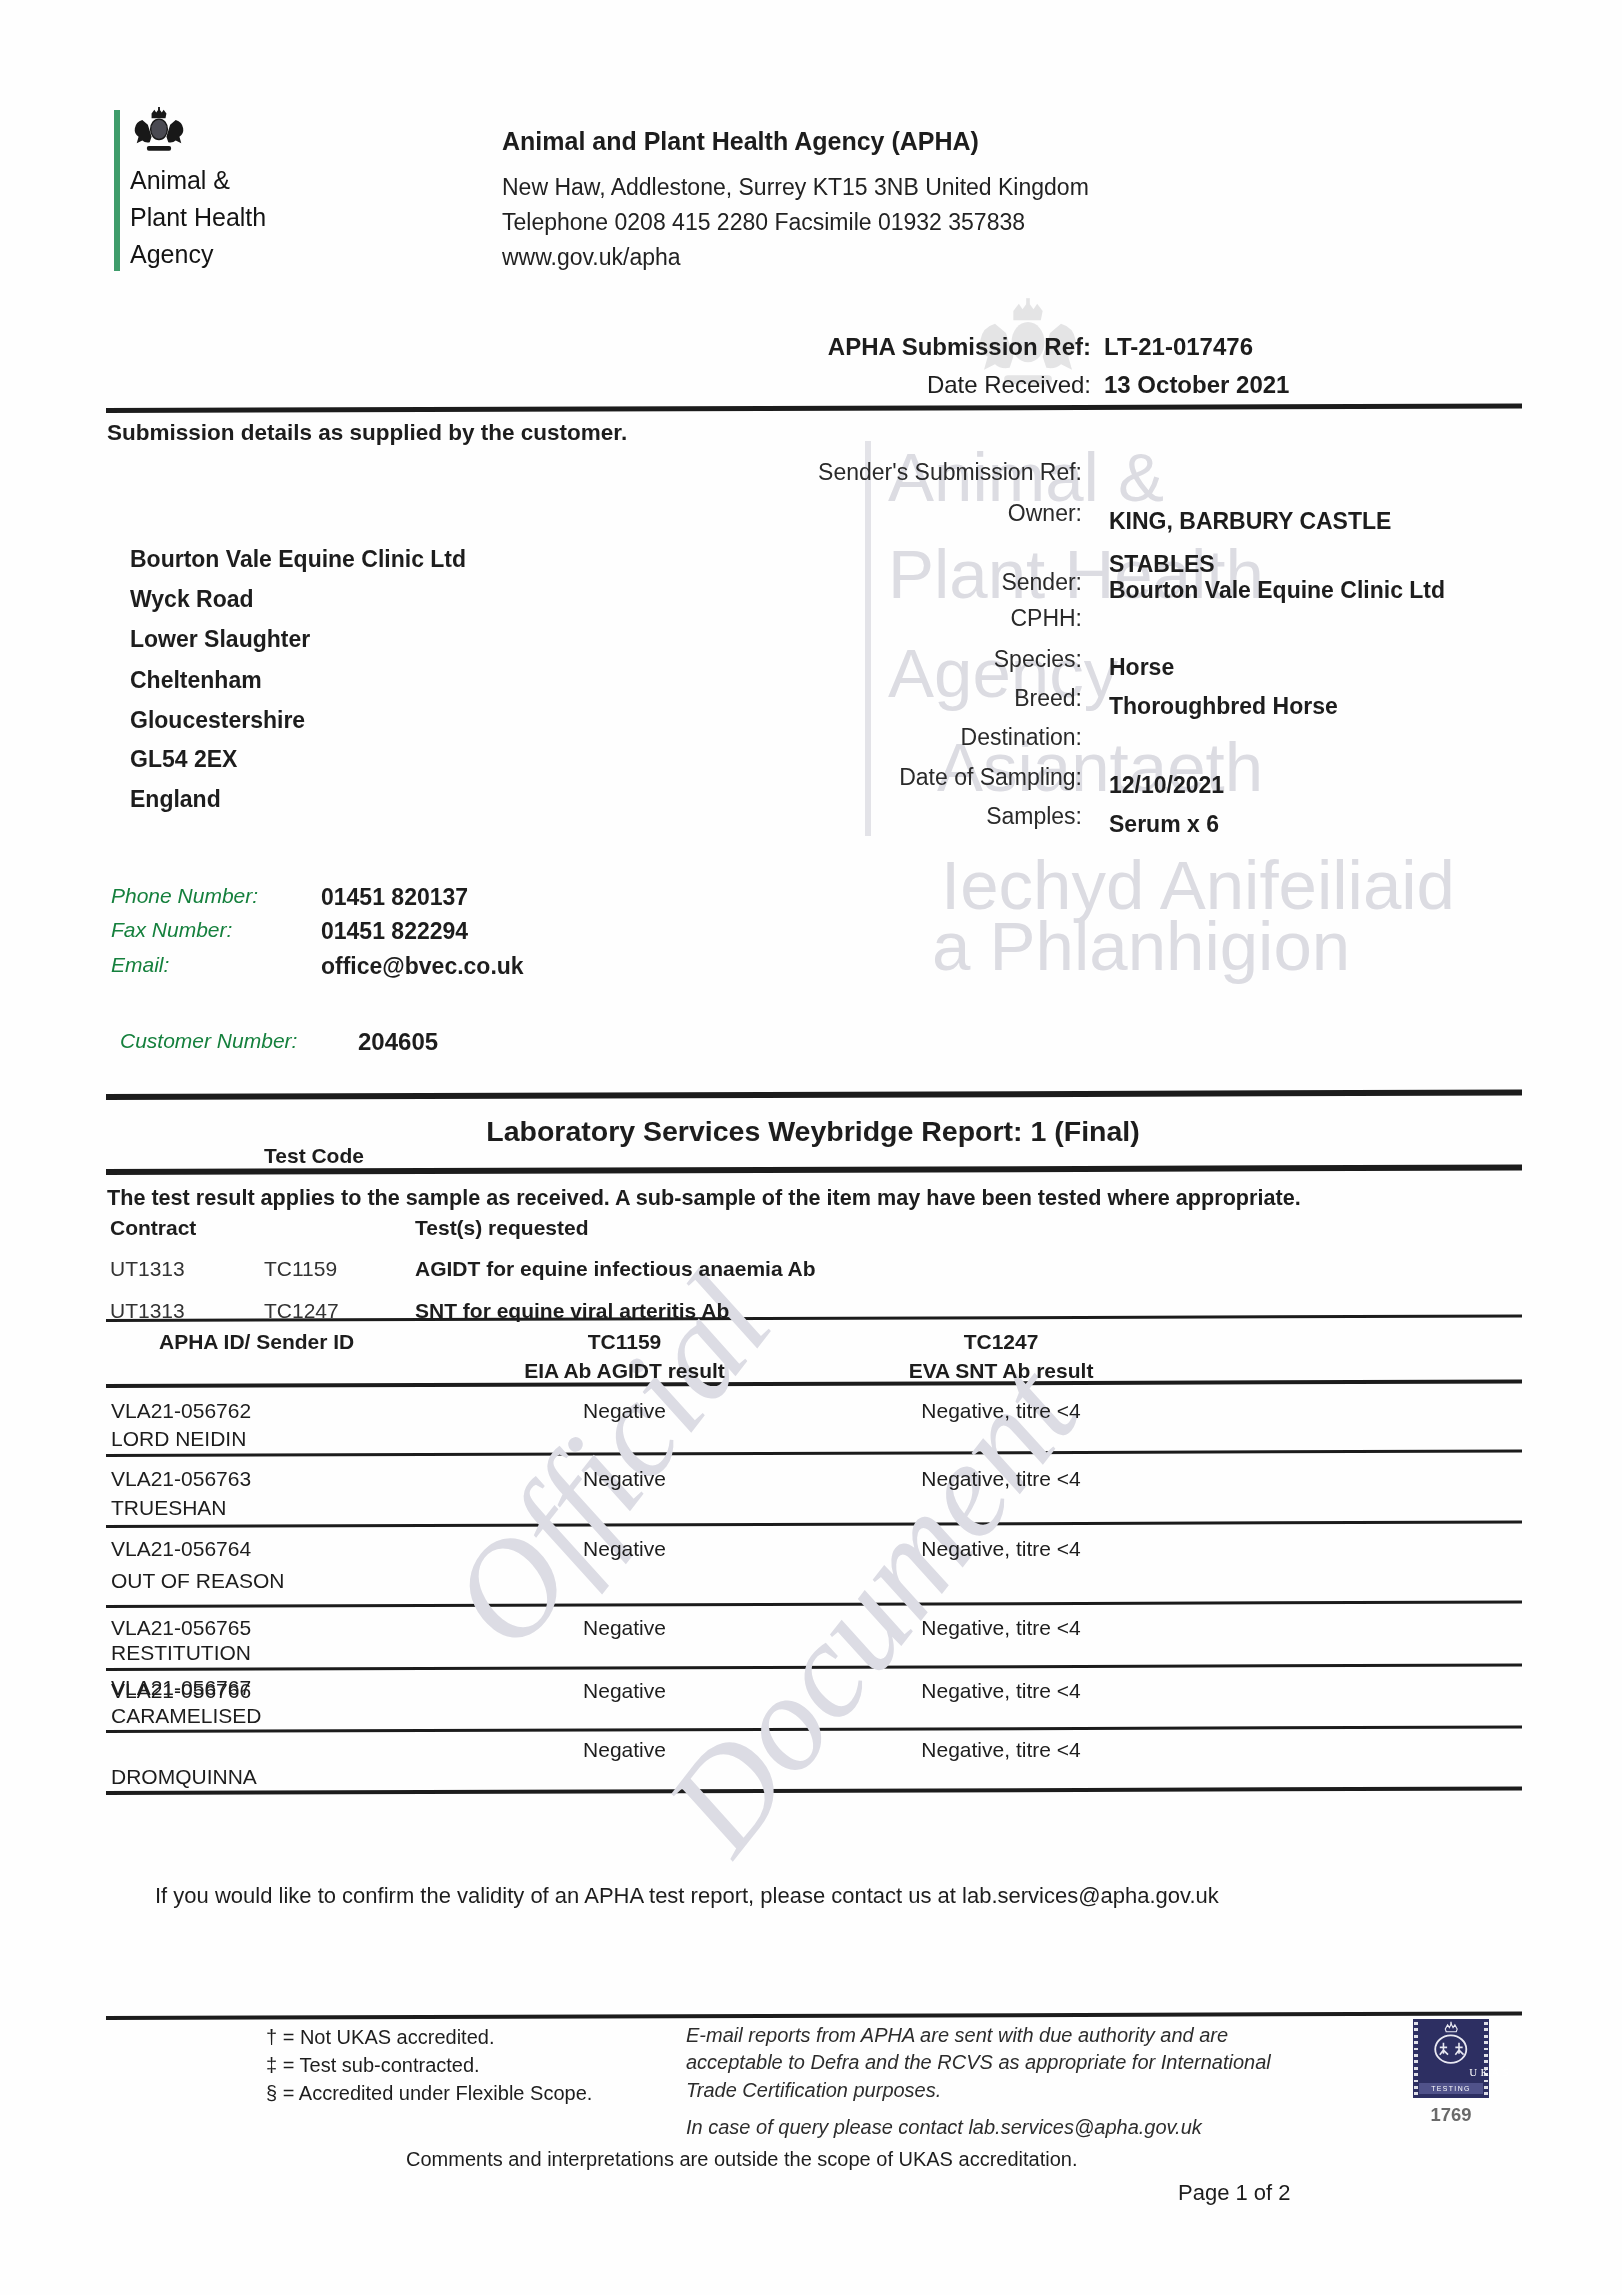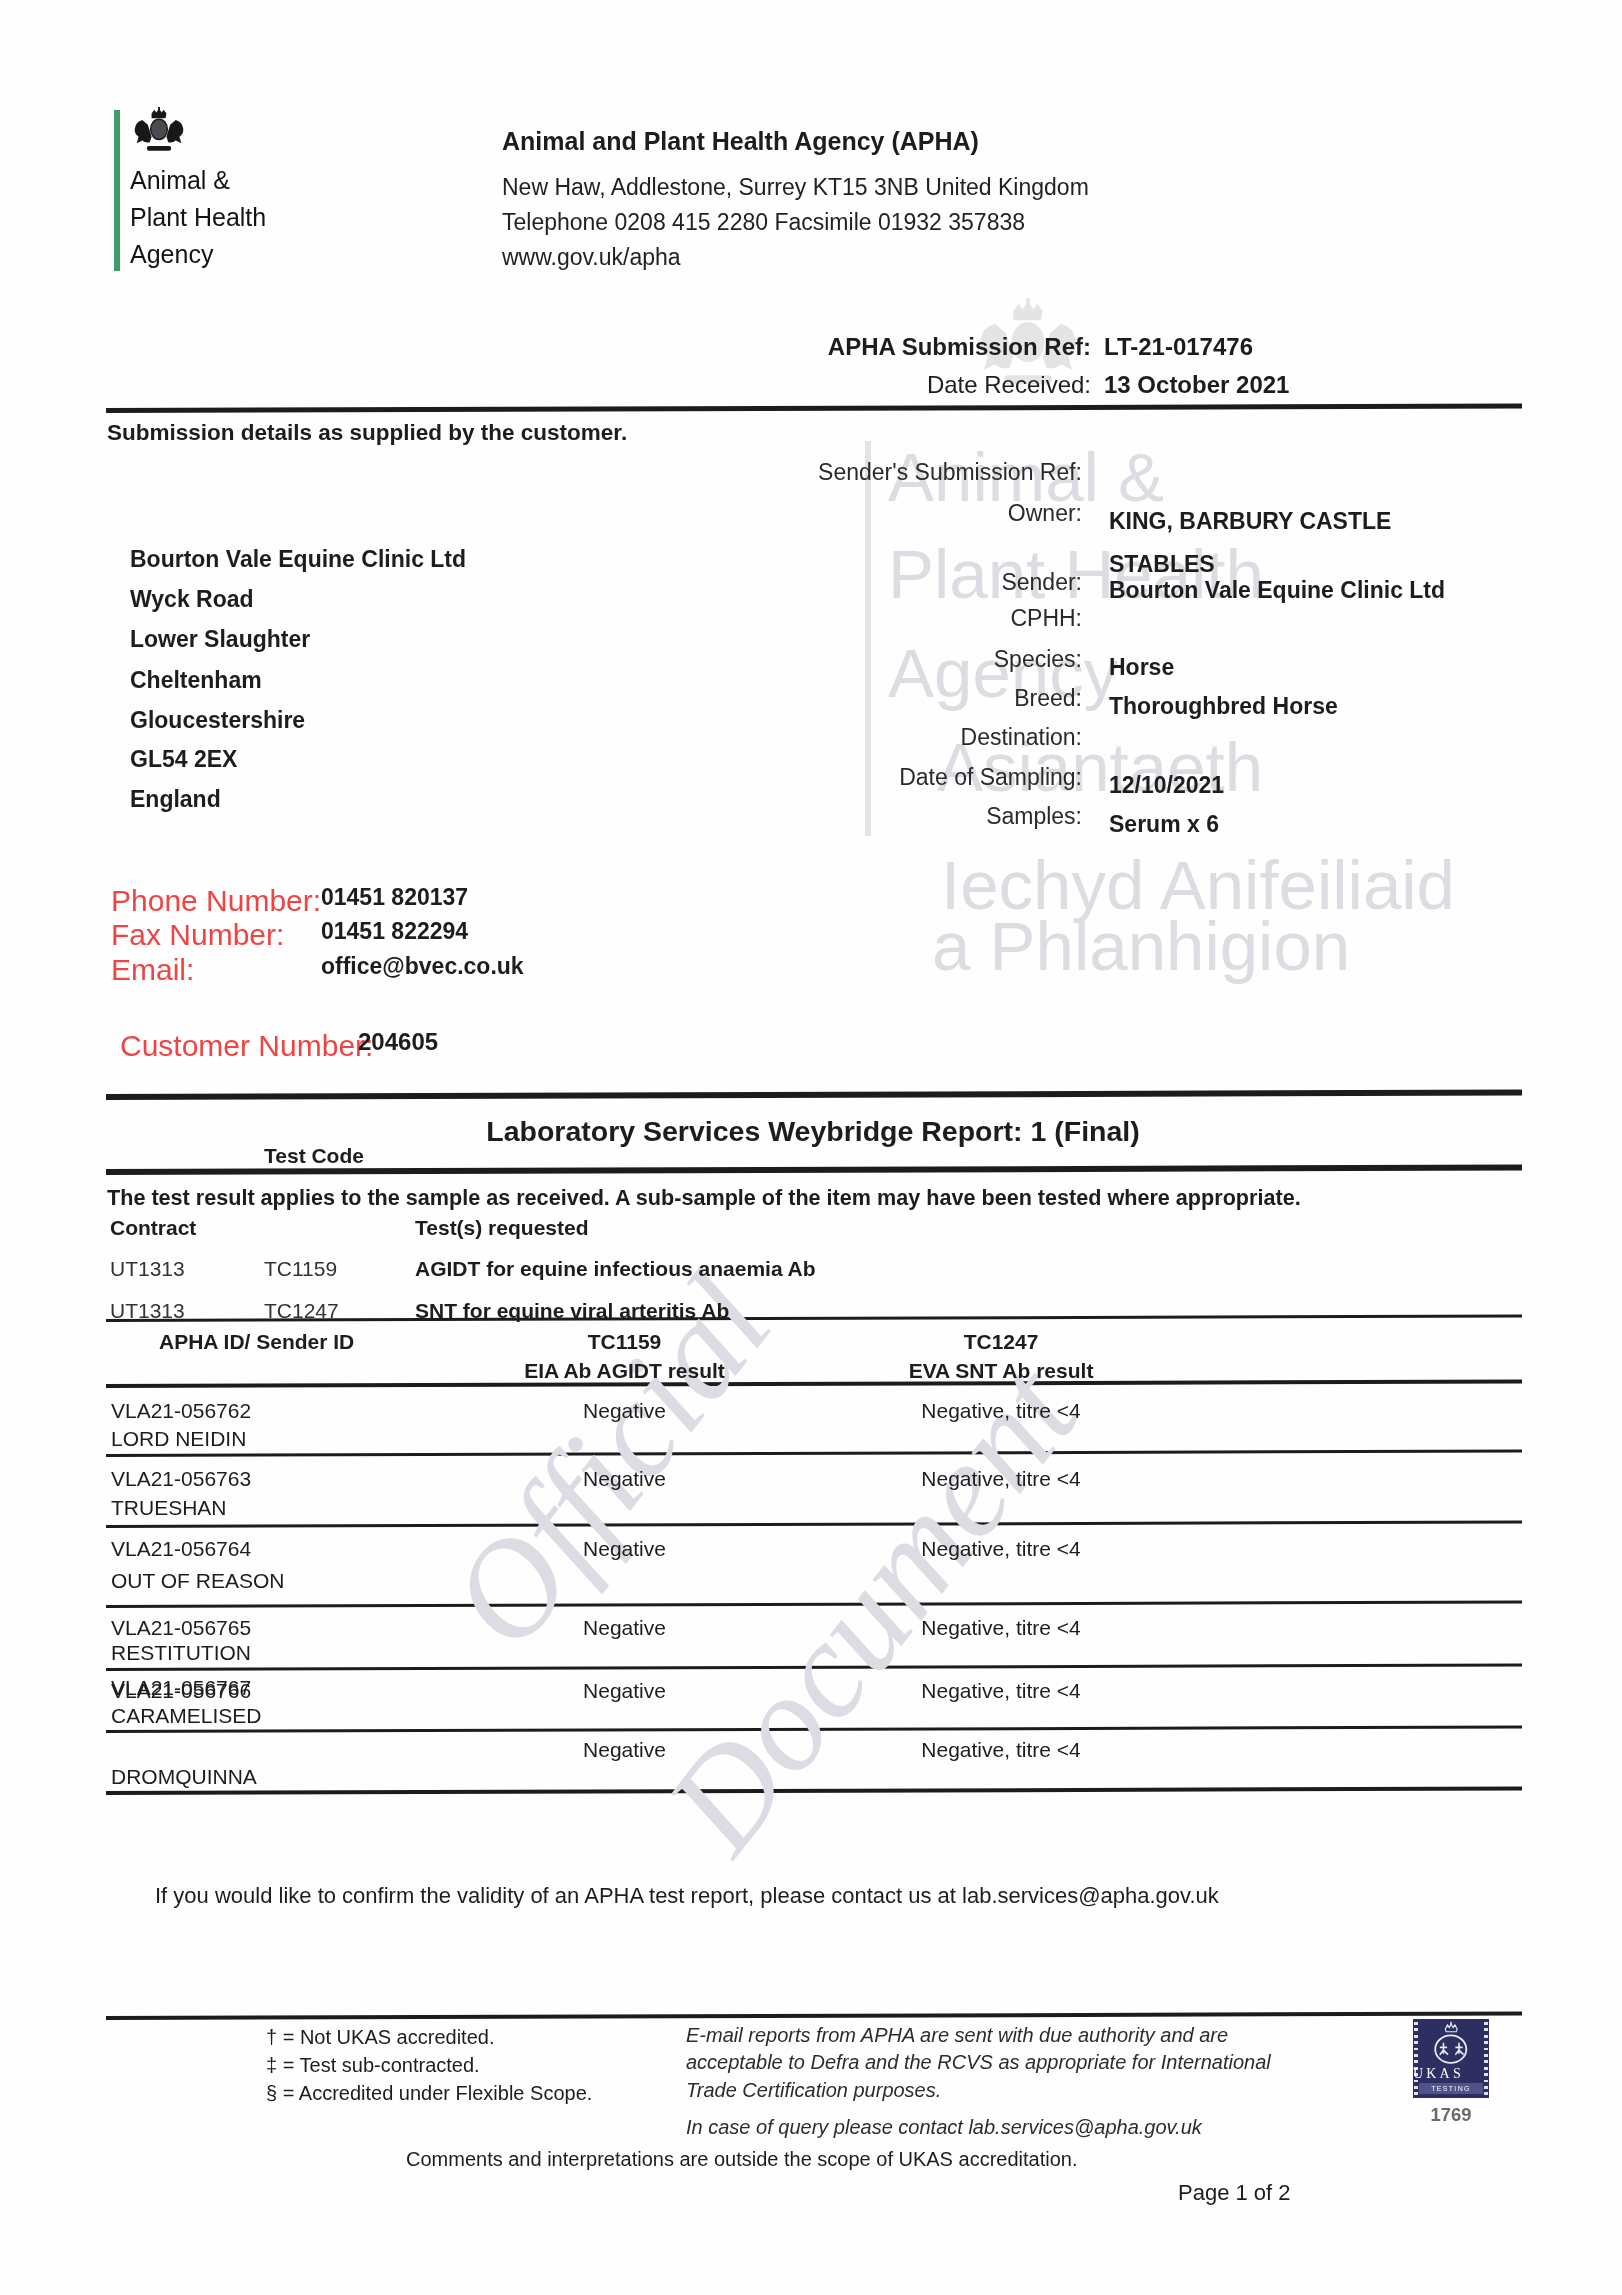--- a/index.html
+++ b/index.html
@@ -19,41 +19,41 @@
   .hdr-title{left:502px;top:127px;font-size:25px;}
   .hdr-line{left:502px;font-size:23px;color:#222;}
   
   .ref-label{font-size:24px;text-align:right;left:689px;width:402px;}
   .ref-value{font-size:24px;left:1104px;}
   
   .sec-heading{left:107px;top:420px;font-size:22.5px;text-align:right;}
   .addr-line{left:130px;width:551px;font-size:23px;font-weight:bold;}
   .fld-label{font-size:23px;text-align:right;left:712px;width:370px;color:#2a2a2a;}
   .fld-value{font-size:23px;font-weight:bold;left:1109px;width:331px;line-height:43px;}
-  .contact-label{left:111px;font-size:30px;color:#ef4444;}
+  .contact-label{left:111px;font-size:21px;color:#15803d;font-style:italic;}
   .contact-value{left:321px;font-size:23px;font-weight:bold;}
   
   .report-title{left:363px;top:1115px;width:900px;font-size:28.5px;text-align:center;}
   .disclaimer{left:107px;top:1185px;font-size:21.6px;}
   .t-cell{font-size:21px;}
   .center-col2{left:487px;width:275px;text-align:center;}
   .center-col3{left:854px;width:294px;text-align:center;}
   .validity{left:107px;top:1883px;font-size:22px;margin-left:48px;}
   
   .legend-line{left:266px;font-size:20px;}
   .it-line{left:686px;font-size:20px;font-style:italic;color:#2c2c2c;}
   .comments{left:406px;top:2148px;font-size:20px;}
   .page-num{left:1178px;top:2180px;font-size:22px;}
   
   .ukas{left:1413px;top:2019px;width:76px;height:79px;background:#2d2f62;}
   .ukas-perf{position:absolute;top:2.8px;bottom:2.8px;width:4.1px;
     background:repeating-linear-gradient(180deg, rgba(255,255,255,.85) 0 2.8px, transparent 2.8px 6.4px);}
   .ukas-perf.l{left:1.4px;} .ukas-perf.r{right:1.4px;}
-  .ukas-word{position:absolute;left:0;top:47px;width:100%;text-align:left;
-    color:#fff;font-family:"Liberation Serif",serif;font-size:14px;letter-spacing:3.2px;}
+  .ukas-word{position:absolute;left:0;top:47px;width:100%;text-align:right;
+    color:#fff;font-family:"Liberation Serif",serif;font-size:11px;letter-spacing:3.2px;padding-left:23px;}
   .ukas-band{position:absolute;left:6.4px;right:6.4px;top:64px;height:11px;background:#50528a;
     color:#fff;font-size:6.9px;letter-spacing:1.4px;text-align:center;line-height:11px;}
   .ukas-num{left:1413px;top:2104px;width:76px;text-align:center;font-size:18.4px;color:#6a6a6a;font-weight:bold;}
   
   .wm{color:#d9d9df;z-index:0;}
   .wm-agency{font-size:69px;white-space:nowrap;color:#dcdce2;}
   .wm-bar{left:865px;top:441px;width:6px;height:395px;background:#e3e3e8;}
   .wm-diag{font-family:"Liberation Serif", serif;font-style:italic;font-size:138px;
     color:#dcdce4;white-space:nowrap;transform:rotate(-52deg);z-index:0;}
   .wm-crest{opacity:0.12;}

